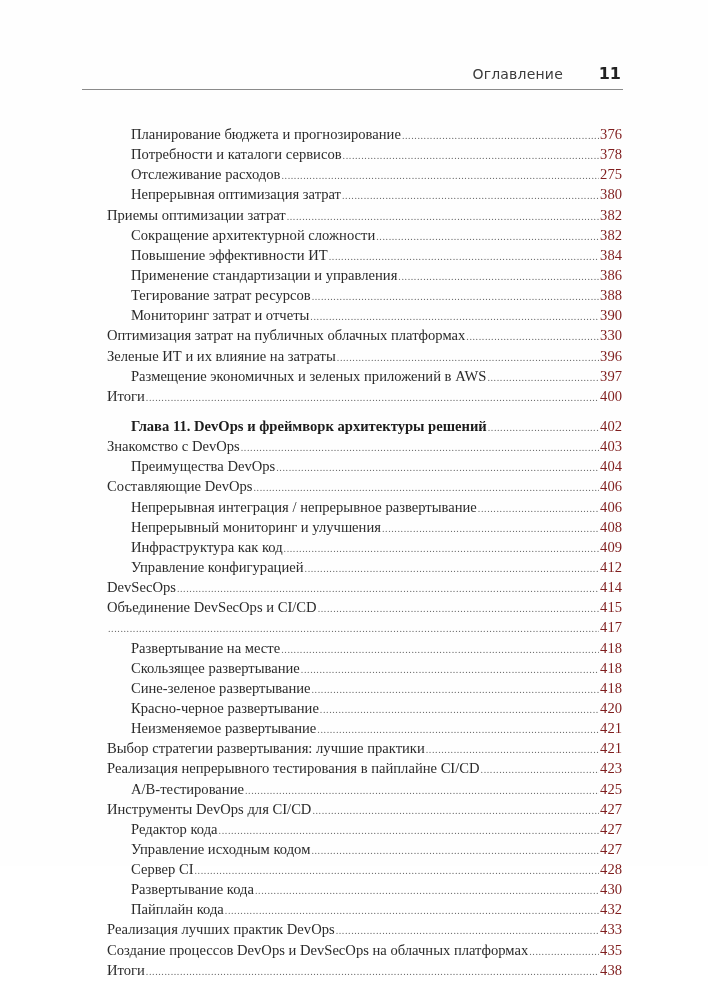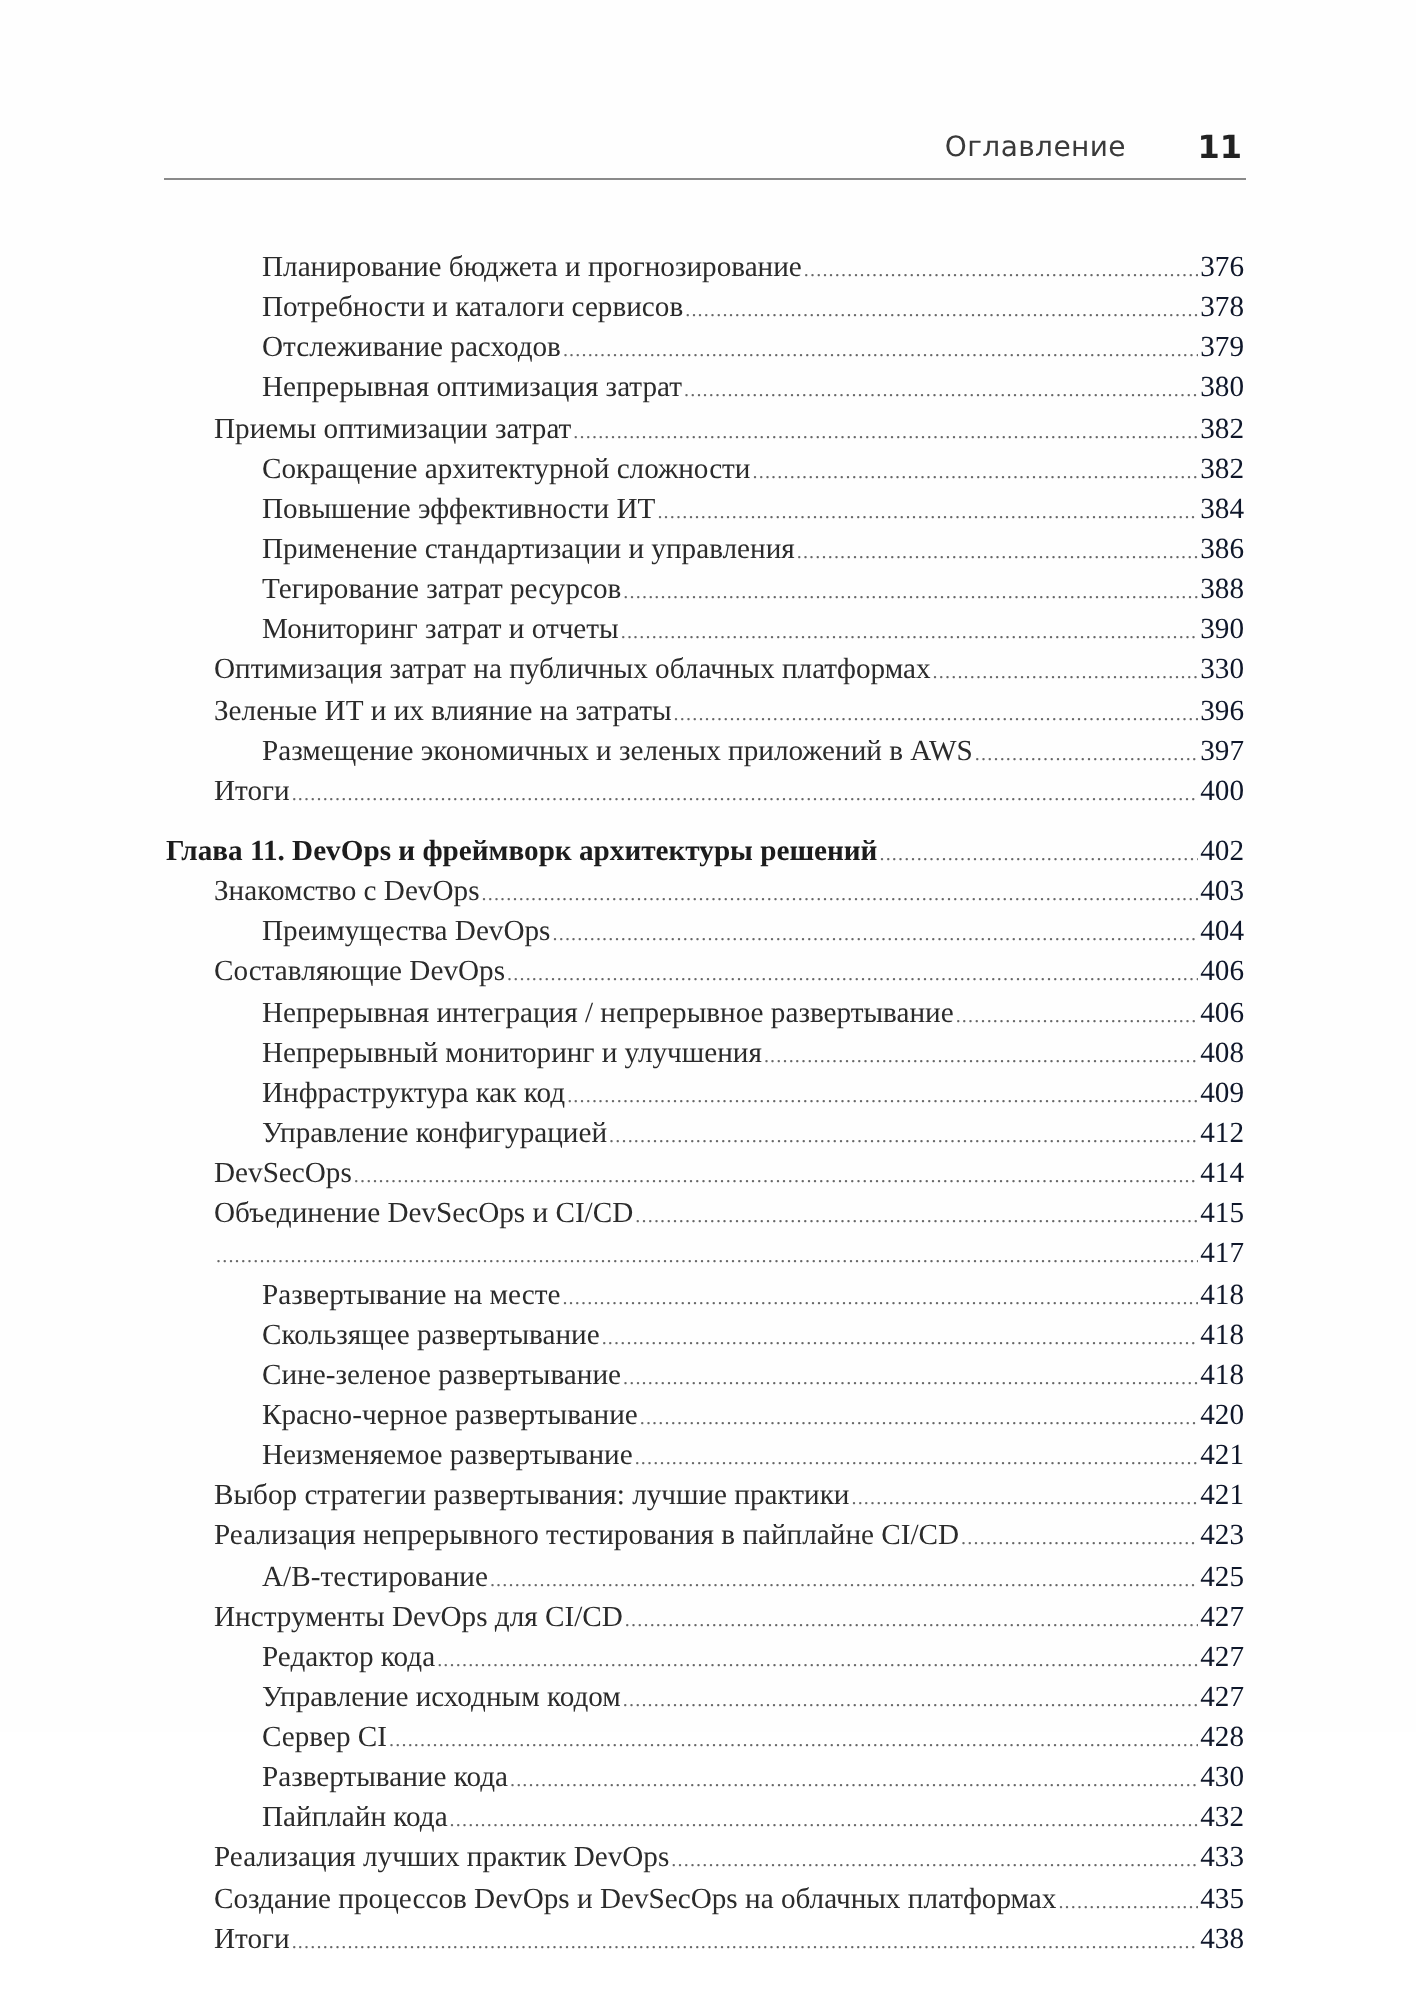--- a/index.html
+++ b/index.html
@@ -13,28 +13,28 @@
   .rh-title { position: absolute; right: 60px; top: 4px; font-size: 14px; color: #3a3a3a; letter-spacing: 0.2px; }
   .rh-page { position: absolute; right: 2px; top: 2px; font-size: 16px; font-weight: bold; color: #222; margin-left: 48px; }
   .toc { position: absolute; left: 83px; top: 124px; width: 539px; font-family: "Liberation Serif", "DejaVu Serif", serif; color: #2b2b2b; }
   .row {
     display: flex; align-items: baseline; height: 20.15px; line-height: 20.15px;
     font-size: 14.6px; white-space: nowrap; overflow: hidden;
   }
   .row.l1 { padding-left: 24px; }
   .row.l2 { padding-left: 48px; }
   .row.chapter { font-weight: bold; color: #1c1c1c; }
-  .row.gap { margin-top: 10px; }
+  .row.gap { margin-top: 10px; margin-left: 48px; }
   .row .t { flex: 0 0 auto; }
   .row .d {
     flex: 1 1 auto; overflow: hidden; margin: 0 1px; color: #666;
     font-weight: normal; font-size: 10px; letter-spacing: 0.6px;
   }
   .row .d::before { content: "................................................................................................................................................................................................"; }
-  .row .p { flex: 0 0 auto; font-weight: normal; color: #0f172a; }
+  .row .p { flex: 0 0 auto; font-weight: normal; color: #7f1d1d; }
 </style>
 </head>
 <body>
 
 <div class="page">
   <div class="running-head">
     <span class="rh-title">Оглавление</span>
     <span class="rh-page">11</span>
   </div>
 
@@ -45,21 +45,21 @@
         <span class="p">376</span>
       </div>
       <div class="row l2">
         <span class="t">Потребности и каталоги сервисов</span>
         <span class="d"></span>
         <span class="p">378</span>
       </div>
       <div class="row l2">
         <span class="t">Отслеживание расходов</span>
         <span class="d"></span>
-        <span class="p">379</span>
+        <span class="p">275</span>
       </div>
       <div class="row l2">
         <span class="t">Непрерывная оптимизация затрат</span>
         <span class="d"></span>
         <span class="p">380</span>
       </div>
       <div class="row l1">
         <span class="t">Приемы оптимизации затрат</span>
         <span class="d"></span>
         <span class="p">382</span>

